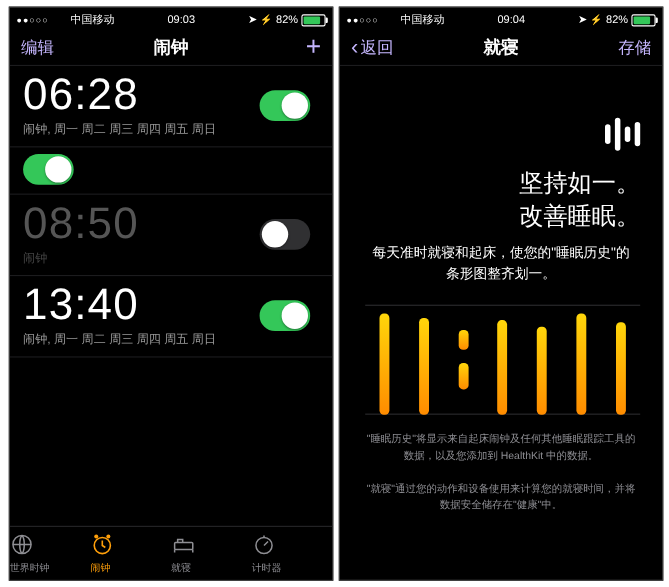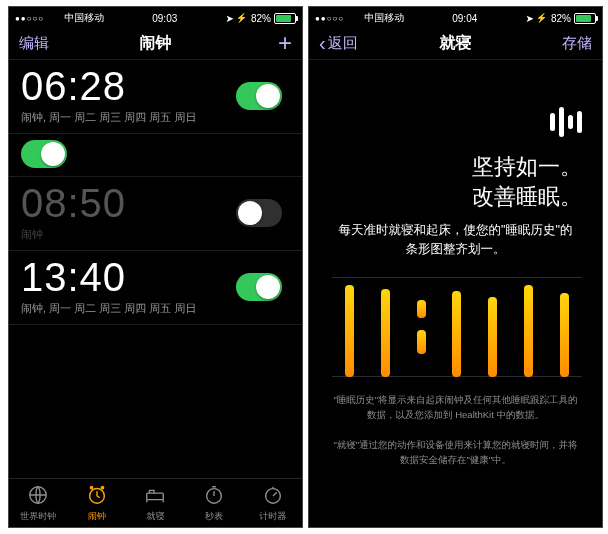--- a/index.html
+++ b/index.html
@@ -149,21 +149,20 @@
     left: 0; right: 0; bottom: 0;
     height: 48px;
     border-top: 1px solid #262628;
     display: flex;
     background: #000;
   }
   .tab {
     flex: 1;
     display: flex;
     flex-direction: column;
-    align-items: center;
     justify-content: center;
     font-size: 9px;
     color: #8e8e93;
     gap: 2px;
   }
   .tab.active { color: #ff9f0a; }
   .tab svg { width: 22px; height: 22px; }
 
   
   .bed-content {
@@ -310,27 +309,20 @@
         <div class="tab">
           <span><svg viewBox="0 0 24 24" fill="none" stroke="currentColor" stroke-width="1.5">
               <rect x="3" y="10" width="18" height="7" rx="1"></rect>
               <path d="M3 17v3M21 17v3M6 10V7h5v3"></path>
             </svg></span>
           <span>就寝</span>
         </div>
         <div class="tab">
           <span><svg viewBox="0 0 24 24" fill="none" stroke="currentColor" stroke-width="1.5">
               <circle cx="12" cy="13" r="8"></circle>
-              <path d="M12 13V8M10 3h4"></path>
-            </svg></span>
-          <span>秒表</span>
-        </div>
-        <div class="tab">
-          <span><svg viewBox="0 0 24 24" fill="none" stroke="currentColor" stroke-width="1.5">
-              <circle cx="12" cy="13" r="8"></circle>
               <path d="M12 13l4-4M12 3v2"></path>
             </svg></span>
           <span>计时器</span>
         </div>
       </div>
 </div>
 
 <div class="phone right">
 
   <div class="status">

